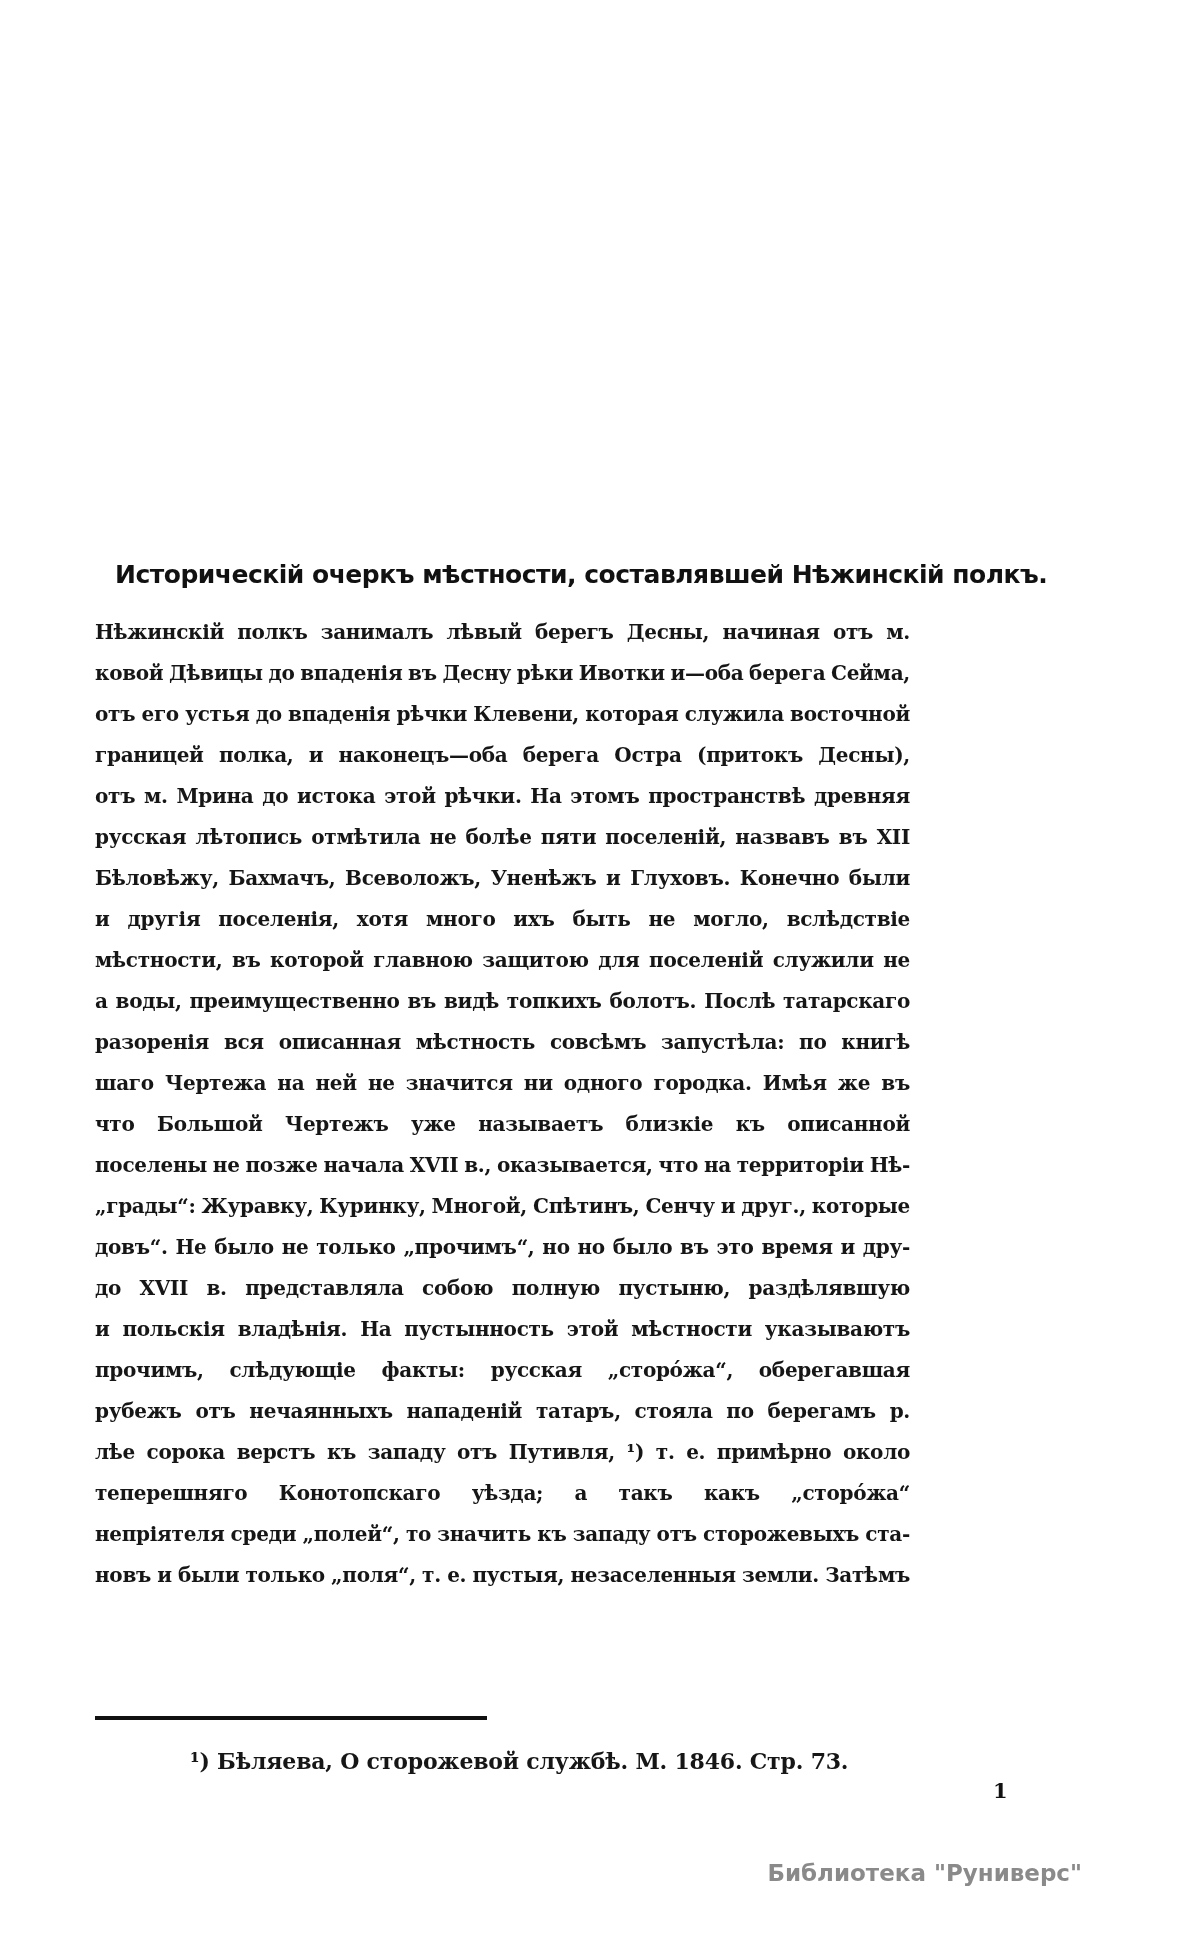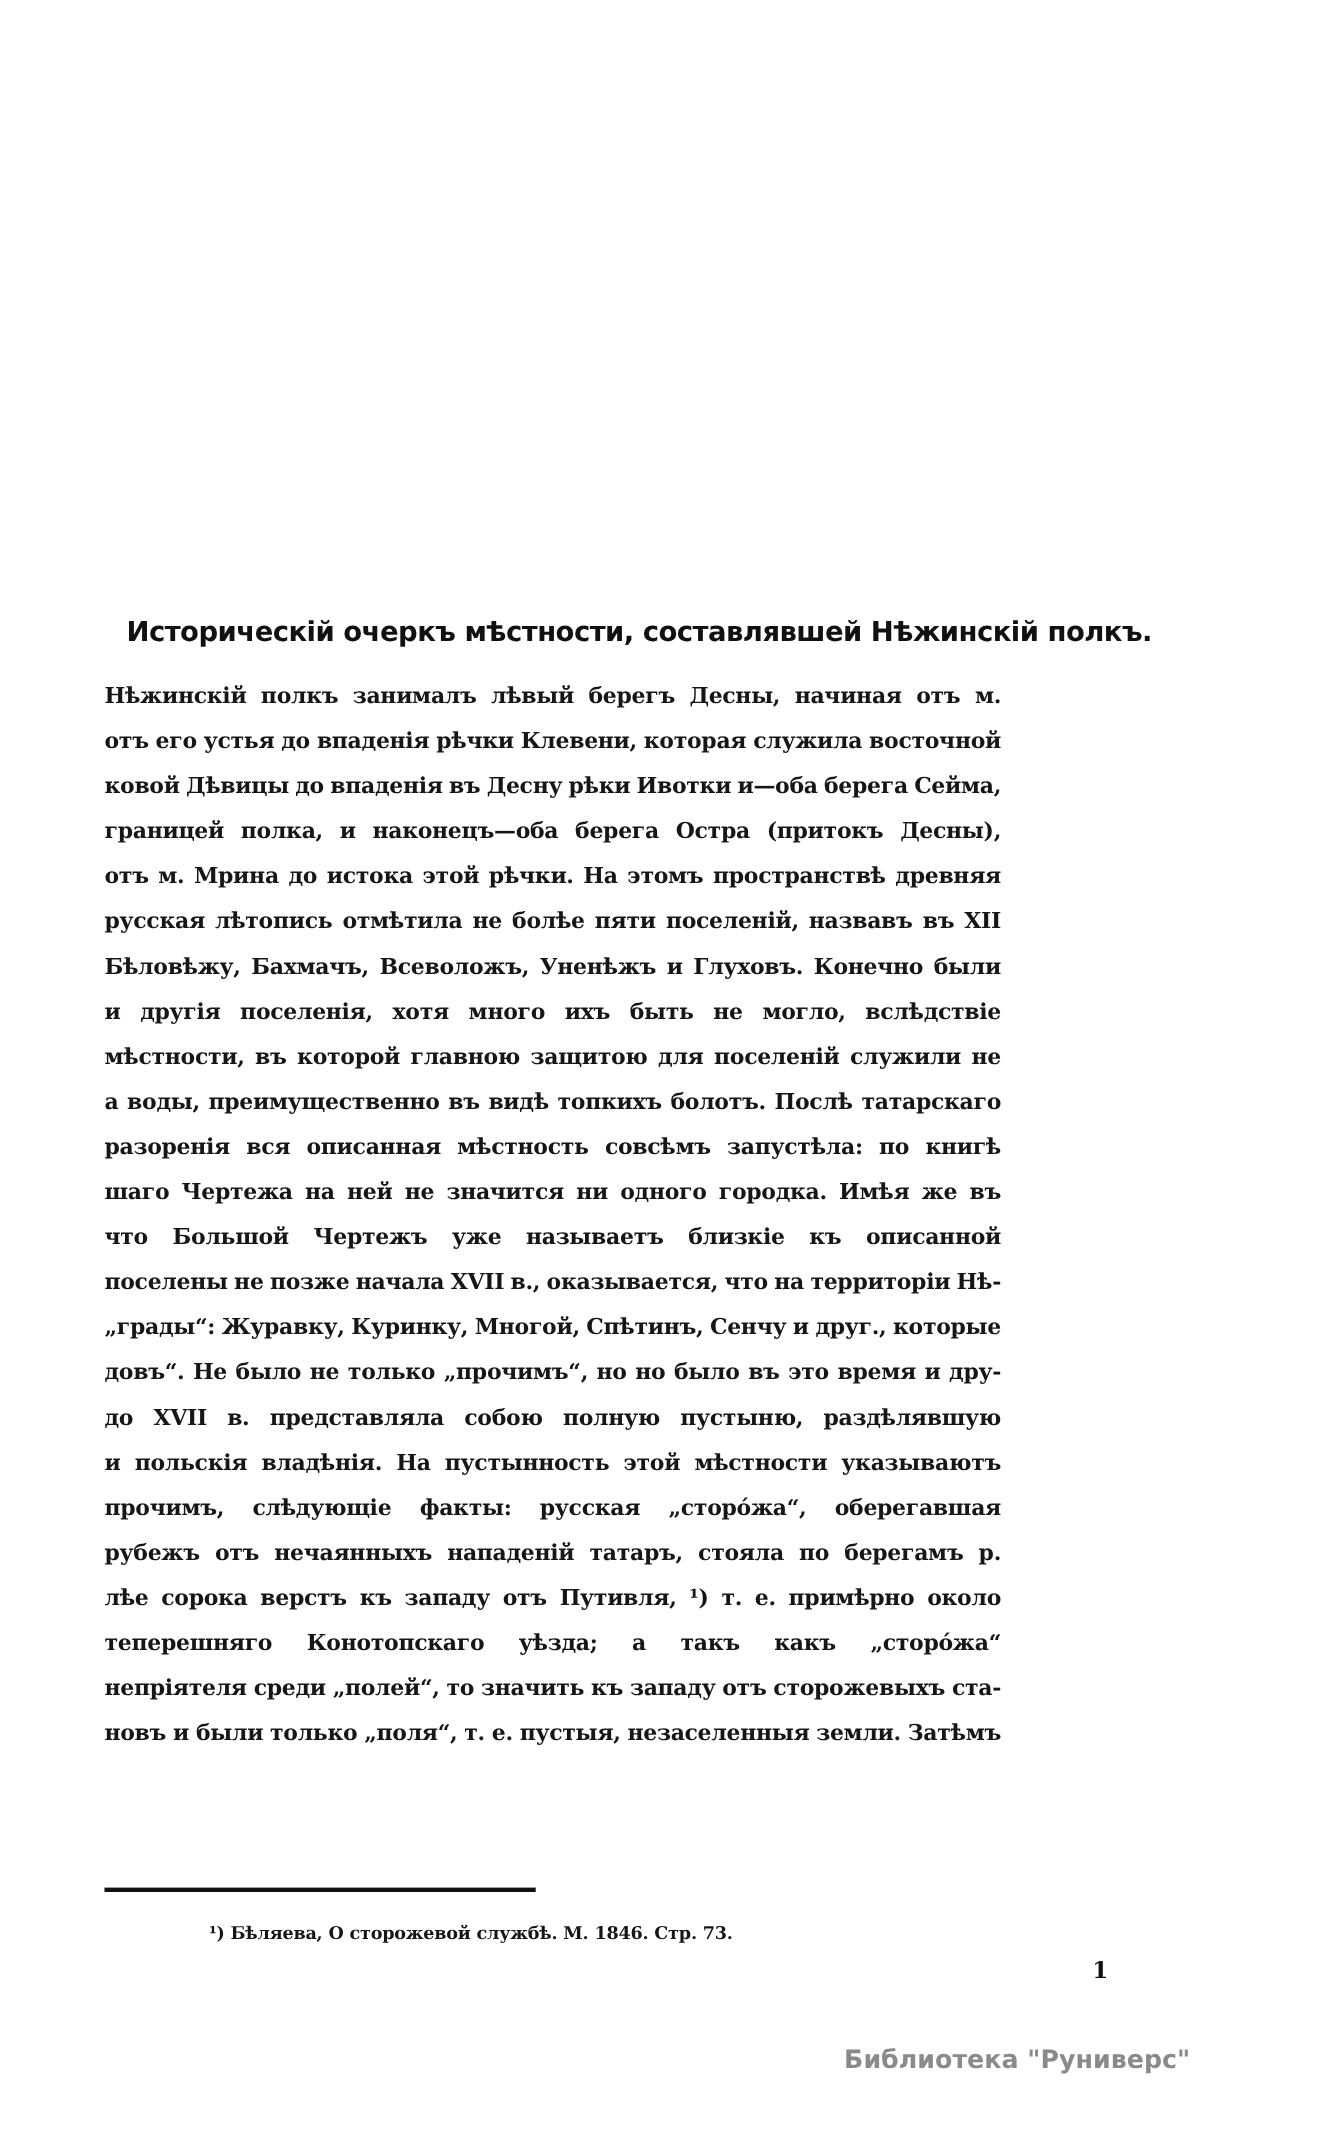--- a/index.html
+++ b/index.html
@@ -57,21 +57,21 @@
     width: 392px;
     height: 4px;
     background: #111111;
   }
   .footnote {
     position: absolute;
     left: 190px;
     top: 1748px;
     font-family: "DejaVu Serif", serif;
     font-weight: bold;
-    font-size: 16px;
+    font-size: 22px;
     letter-spacing: -0.2px;
     color: #161616;
   }
   .page-number {
     position: absolute;
     left: 993px;
     top: 1778px;
     font-family: "DejaVu Serif", serif;
     font-weight: bold;
     font-size: 21px;
@@ -89,22 +89,22 @@
 </style>
 </head>
 <body>
 
 <div class="page">
 
   <h1 class="title">Историческій очеркъ мѣстности, составлявшей Нѣжинскій полкъ.</h1>
 
   <div class="body-text">
       <div class="line">Нѣжинскій полкъ занималъ лѣвый берегъ Десны, начиная отъ м. Салты-</div>
+      <div class="line">ковой Дѣвицы до впаденія въ Десну рѣки Ивотки и—оба берега Сейма,</div>
       <div class="line">отъ его устья до впаденія рѣчки Клевени, которая служила восточной</div>
-      <div class="line">ковой Дѣвицы до впаденія въ Десну рѣки Ивотки и—оба берега Сейма,</div>
       <div class="line">границей полка, и наконецъ—оба берега Остра (притокъ Десны), начиная</div>
       <div class="line">отъ м. Мрина до истока этой рѣчки. На этомъ пространствѣ древняя</div>
       <div class="line">русская лѣтопись отмѣтила не болѣе пяти поселеній, назвавъ въ XII в.,—</div>
       <div class="line">Бѣловѣжу, Бахмачъ, Всеволожъ, Уненѣжъ и Глуховъ. Конечно были тутъ</div>
       <div class="line">и другія поселенія, хотя много ихъ быть не могло, вслѣдствіе открытой</div>
       <div class="line">мѣстности, въ которой главною защитою для поселеній служили не горы,</div>
       <div class="line">а воды, преимущественно въ видѣ топкихъ болотъ. Послѣ татарскаго же</div>
       <div class="line">разоренія вся описанная мѣстность совсѣмъ запустѣла: по книгѣ Боль-</div>
       <div class="line">шаго Чертежа на ней не значится ни одного городка. Имѣя же въ виду,</div>
       <div class="line">что Большой Чертежъ уже называетъ близкіе къ описанной мѣстности</div>

